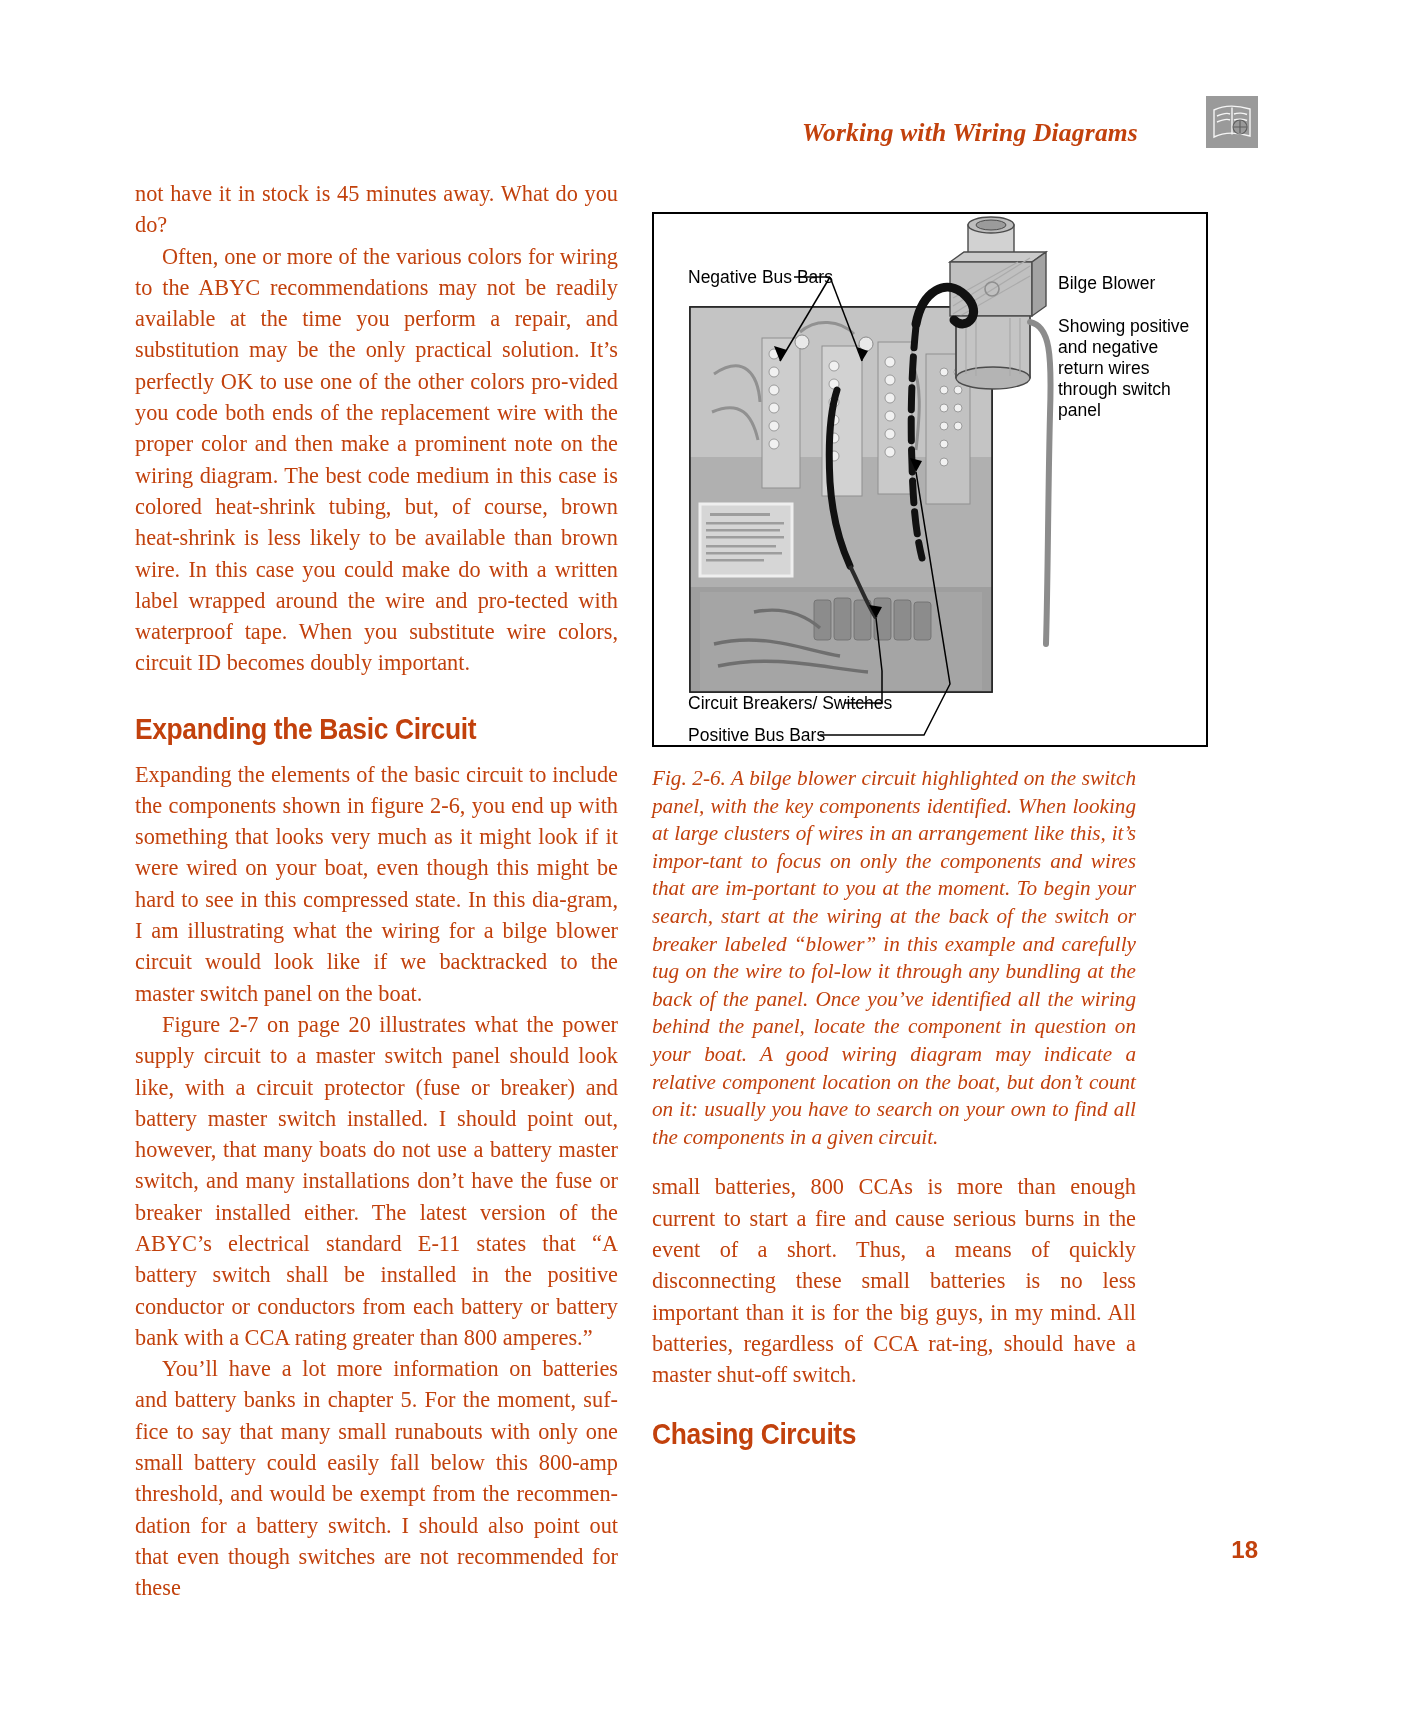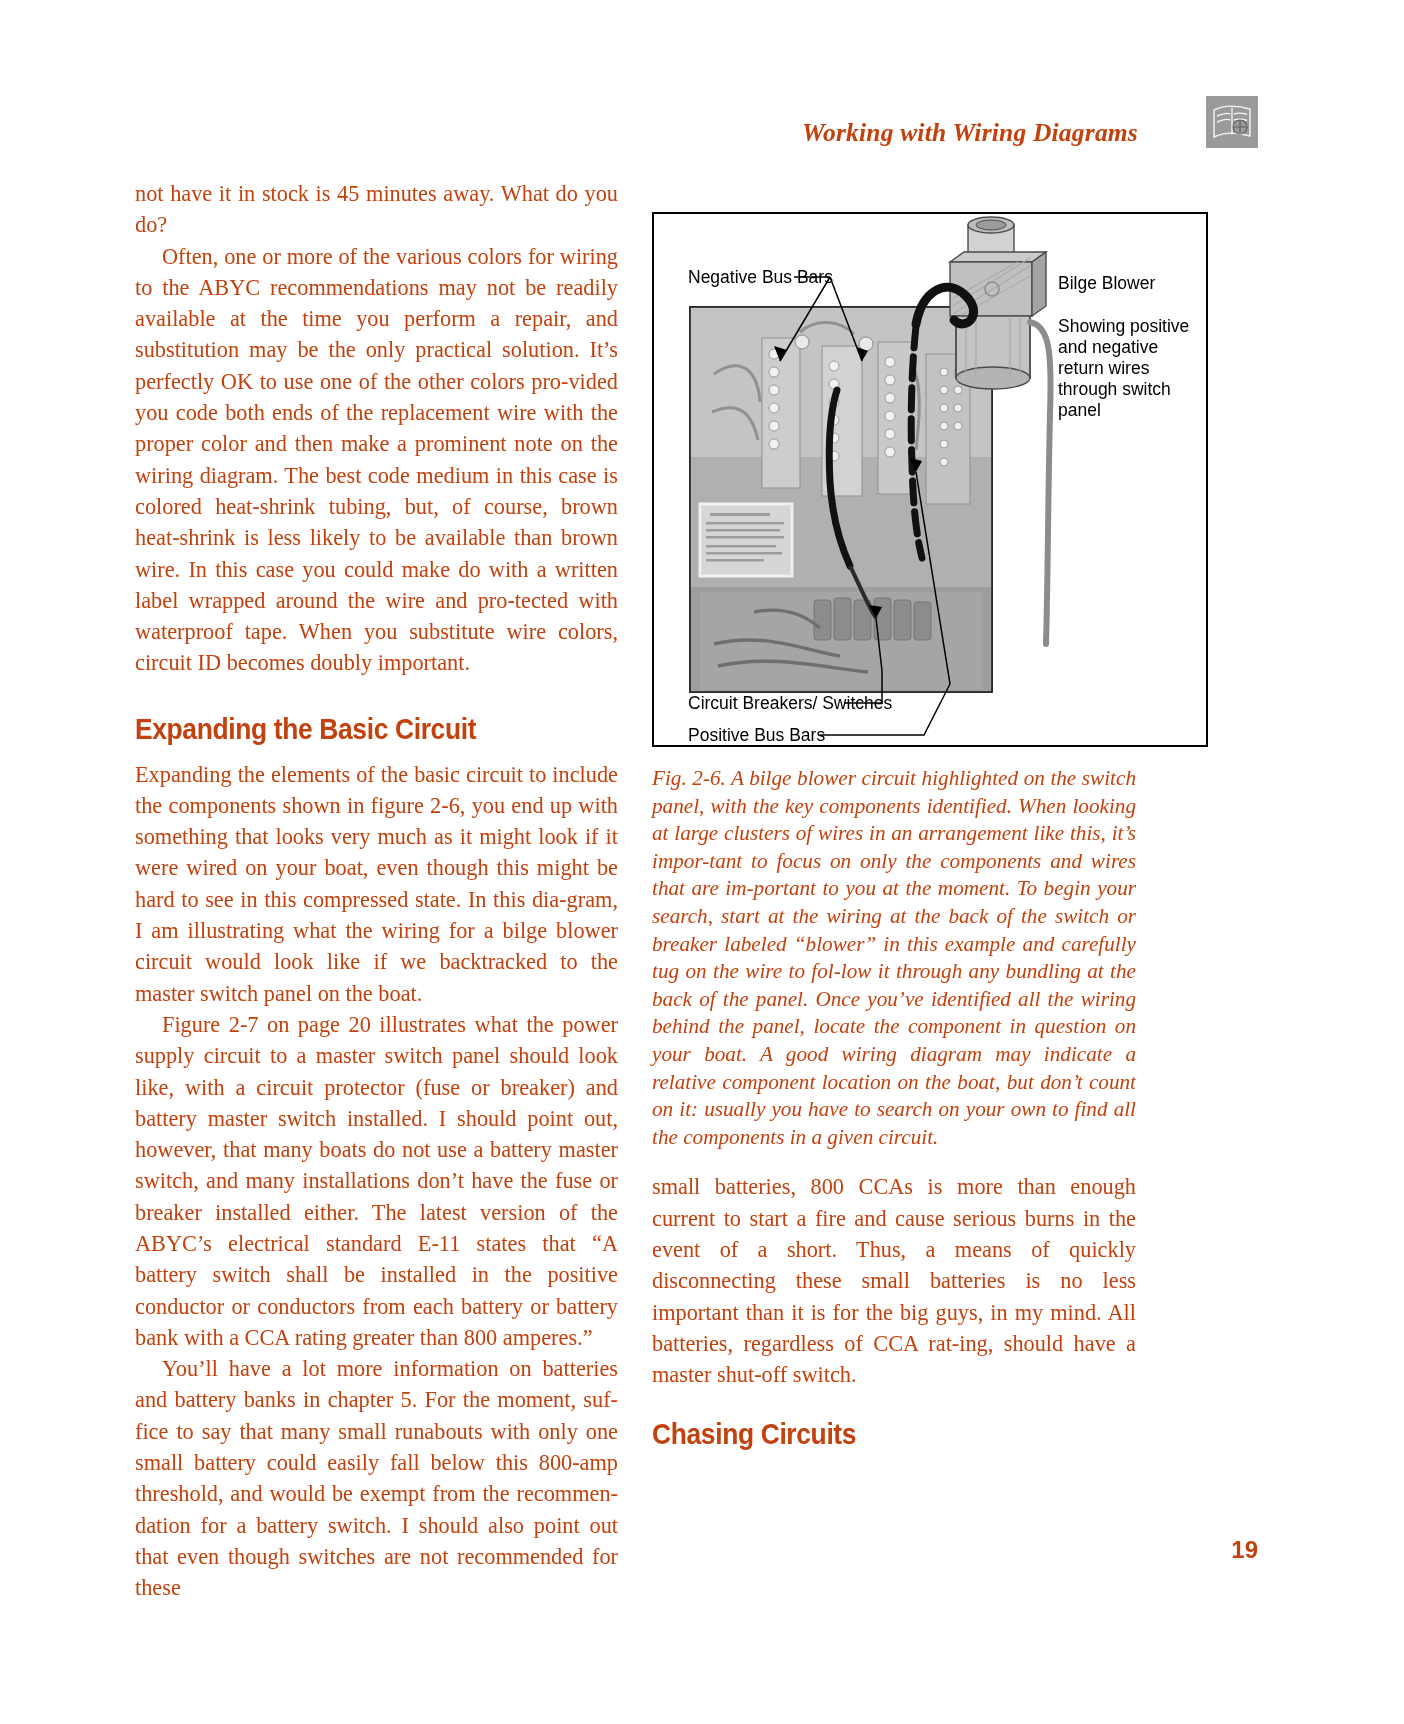--- a/index.html
+++ b/index.html
@@ -332,14 +332,14 @@
 
   <div class="col-right" style="top: 756px;">
     <p class="caption">Fig. 2-6. A bilge blower circuit highlighted on the switch panel, with the key components identified. When looking at large clusters of wires in an arrangement like this, it’s impor-tant to focus on only the components and wires that are im-portant to you at the moment. To begin your search, start at the wiring at the back of the switch or breaker labeled “blower” in this example and carefully tug on the wire to fol-low it through any bundling at the back of the panel. Once you’ve identified all the wiring behind the panel, locate the component in question on your boat. A good wiring diagram may indicate a relative component location on the boat, but don’t count on it: usually you have to search on your own to find all the components in a given circuit.</p>
 
     <p class="body-p" style="margin-top:20px;">small batteries, 800 CCAs is more than enough current to start a fire and cause serious burns in the event of a short. Thus, a means of quickly disconnecting these small batteries is no less important than it is for the big guys, in my mind. All batteries, regardless of CCA rat-ing, should have a master shut-off switch.</p>
 
     <h2 class="section-head tight">Chasing Circuits</h2>
 
   </div>
 
-  <div class="folio">19</div>
+  <div class="folio">18</div>
 </div>
 
 </body></html>

